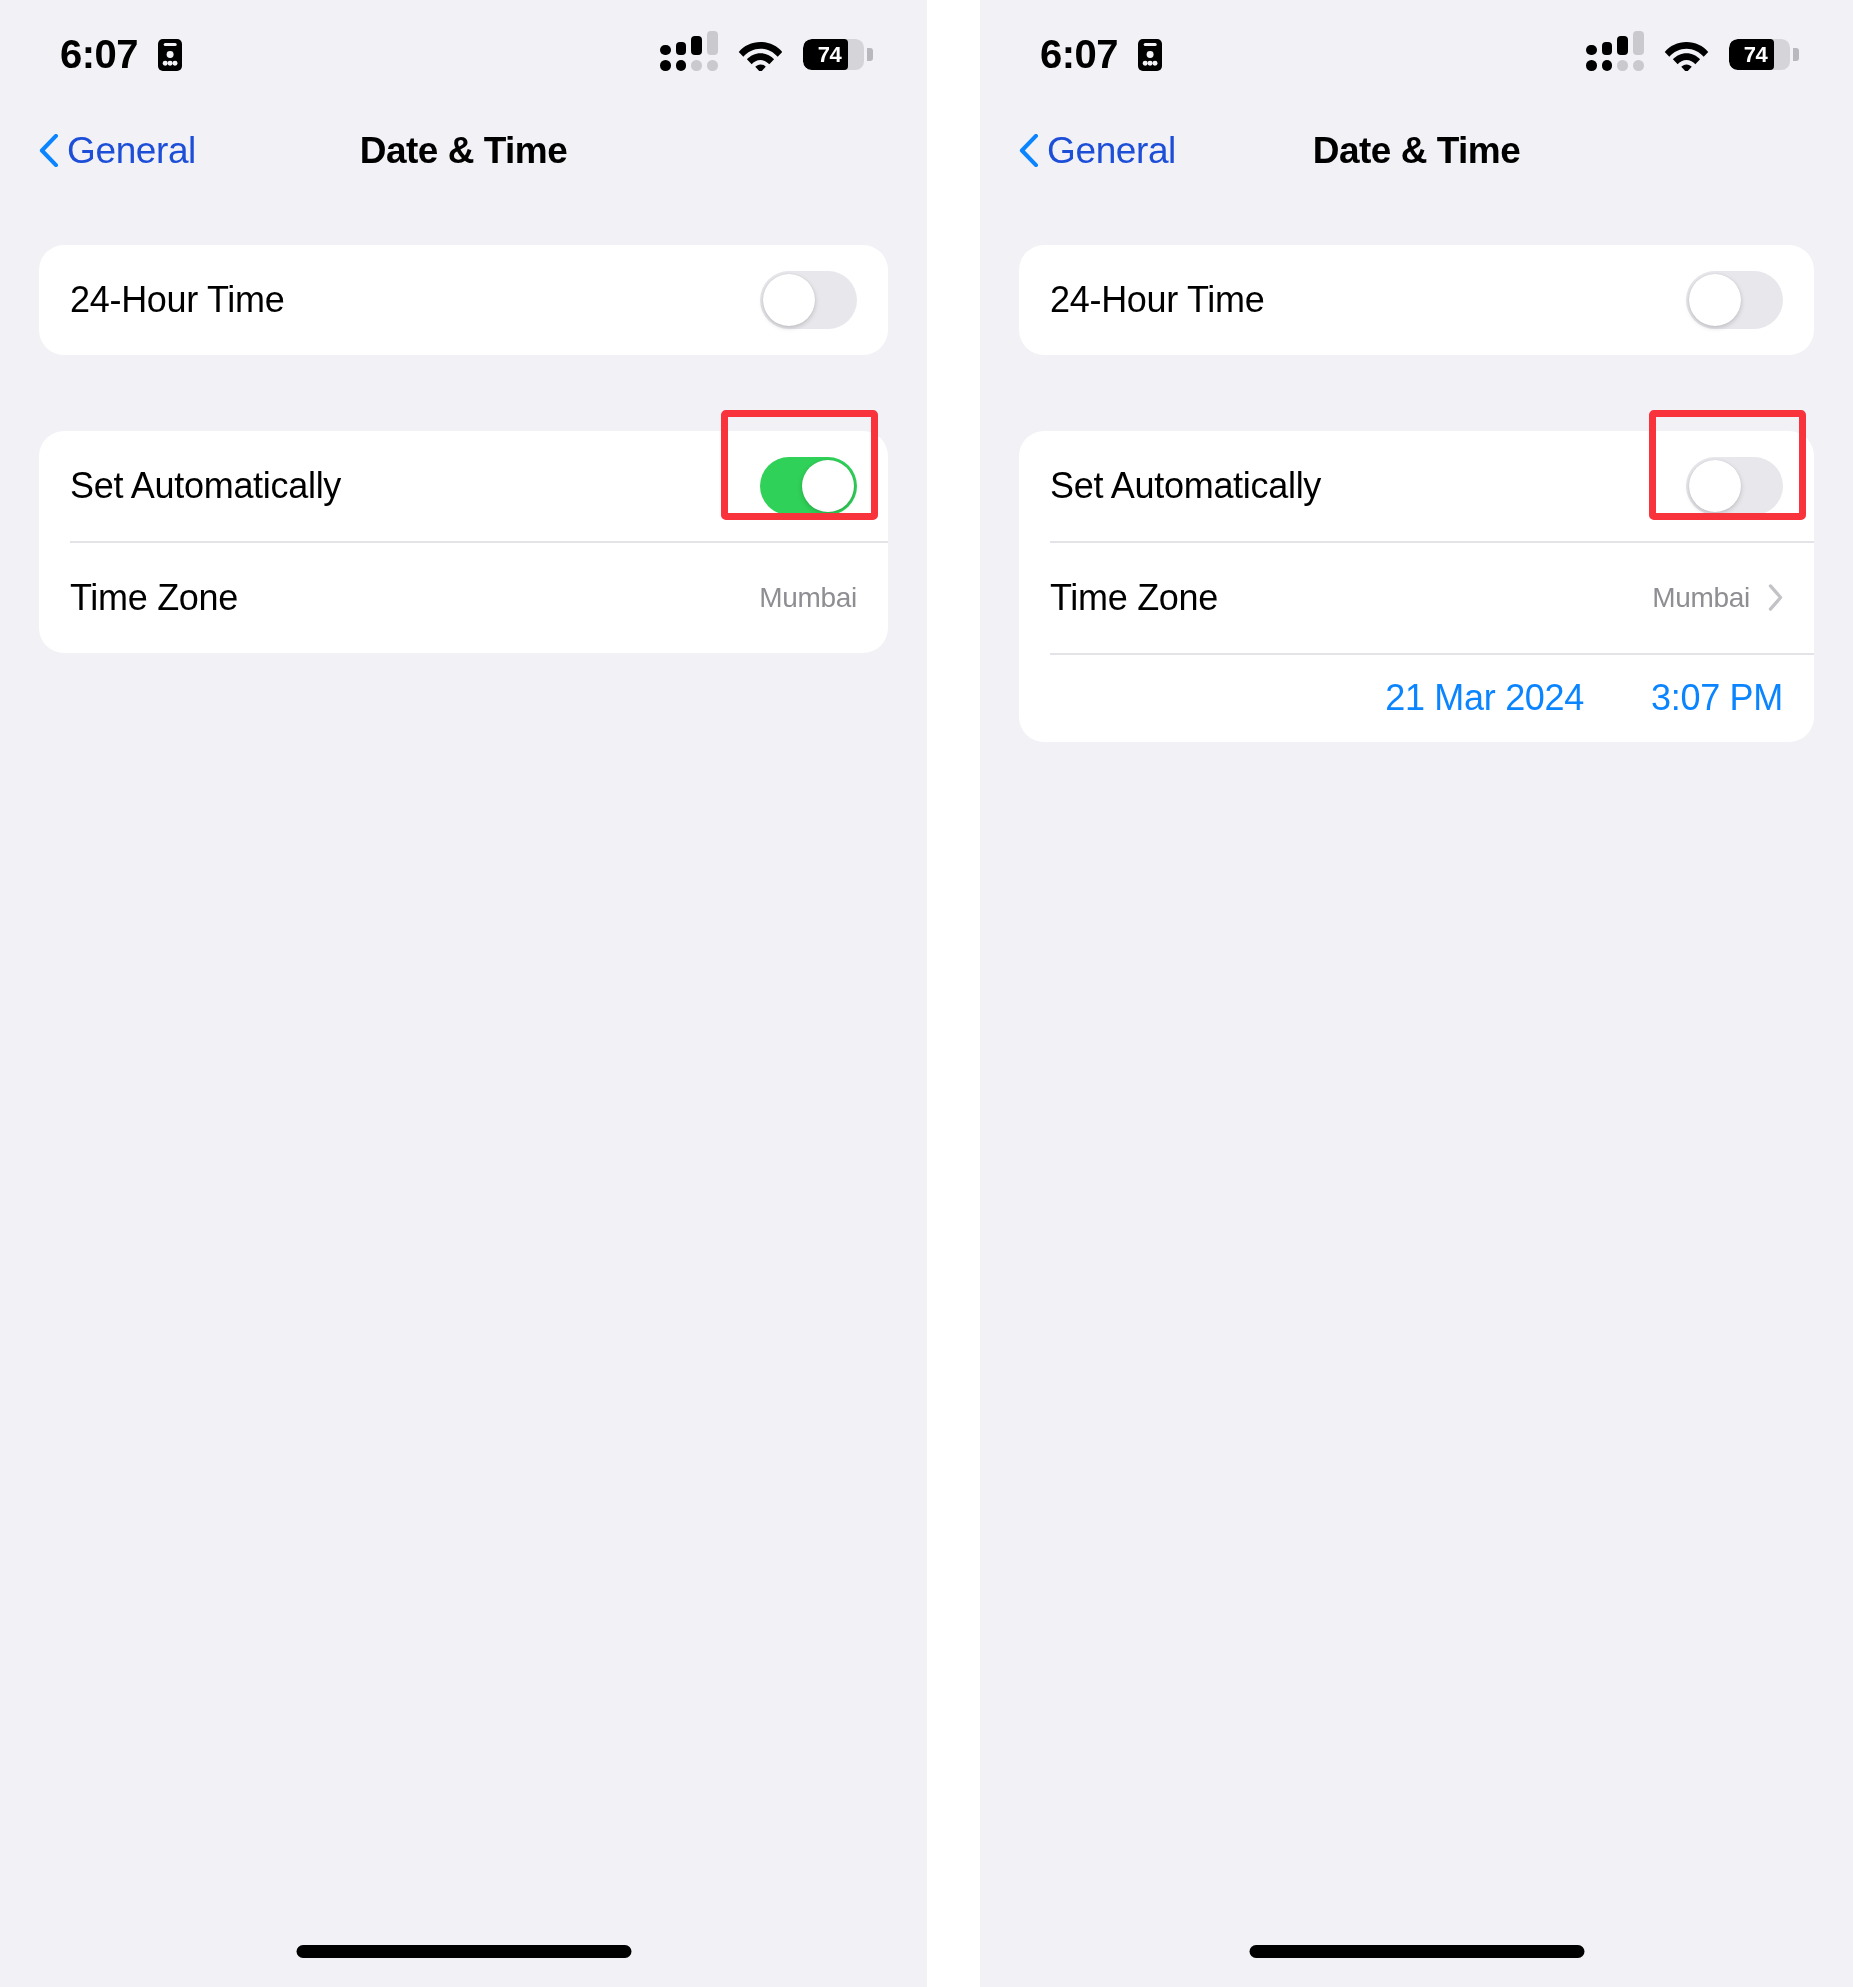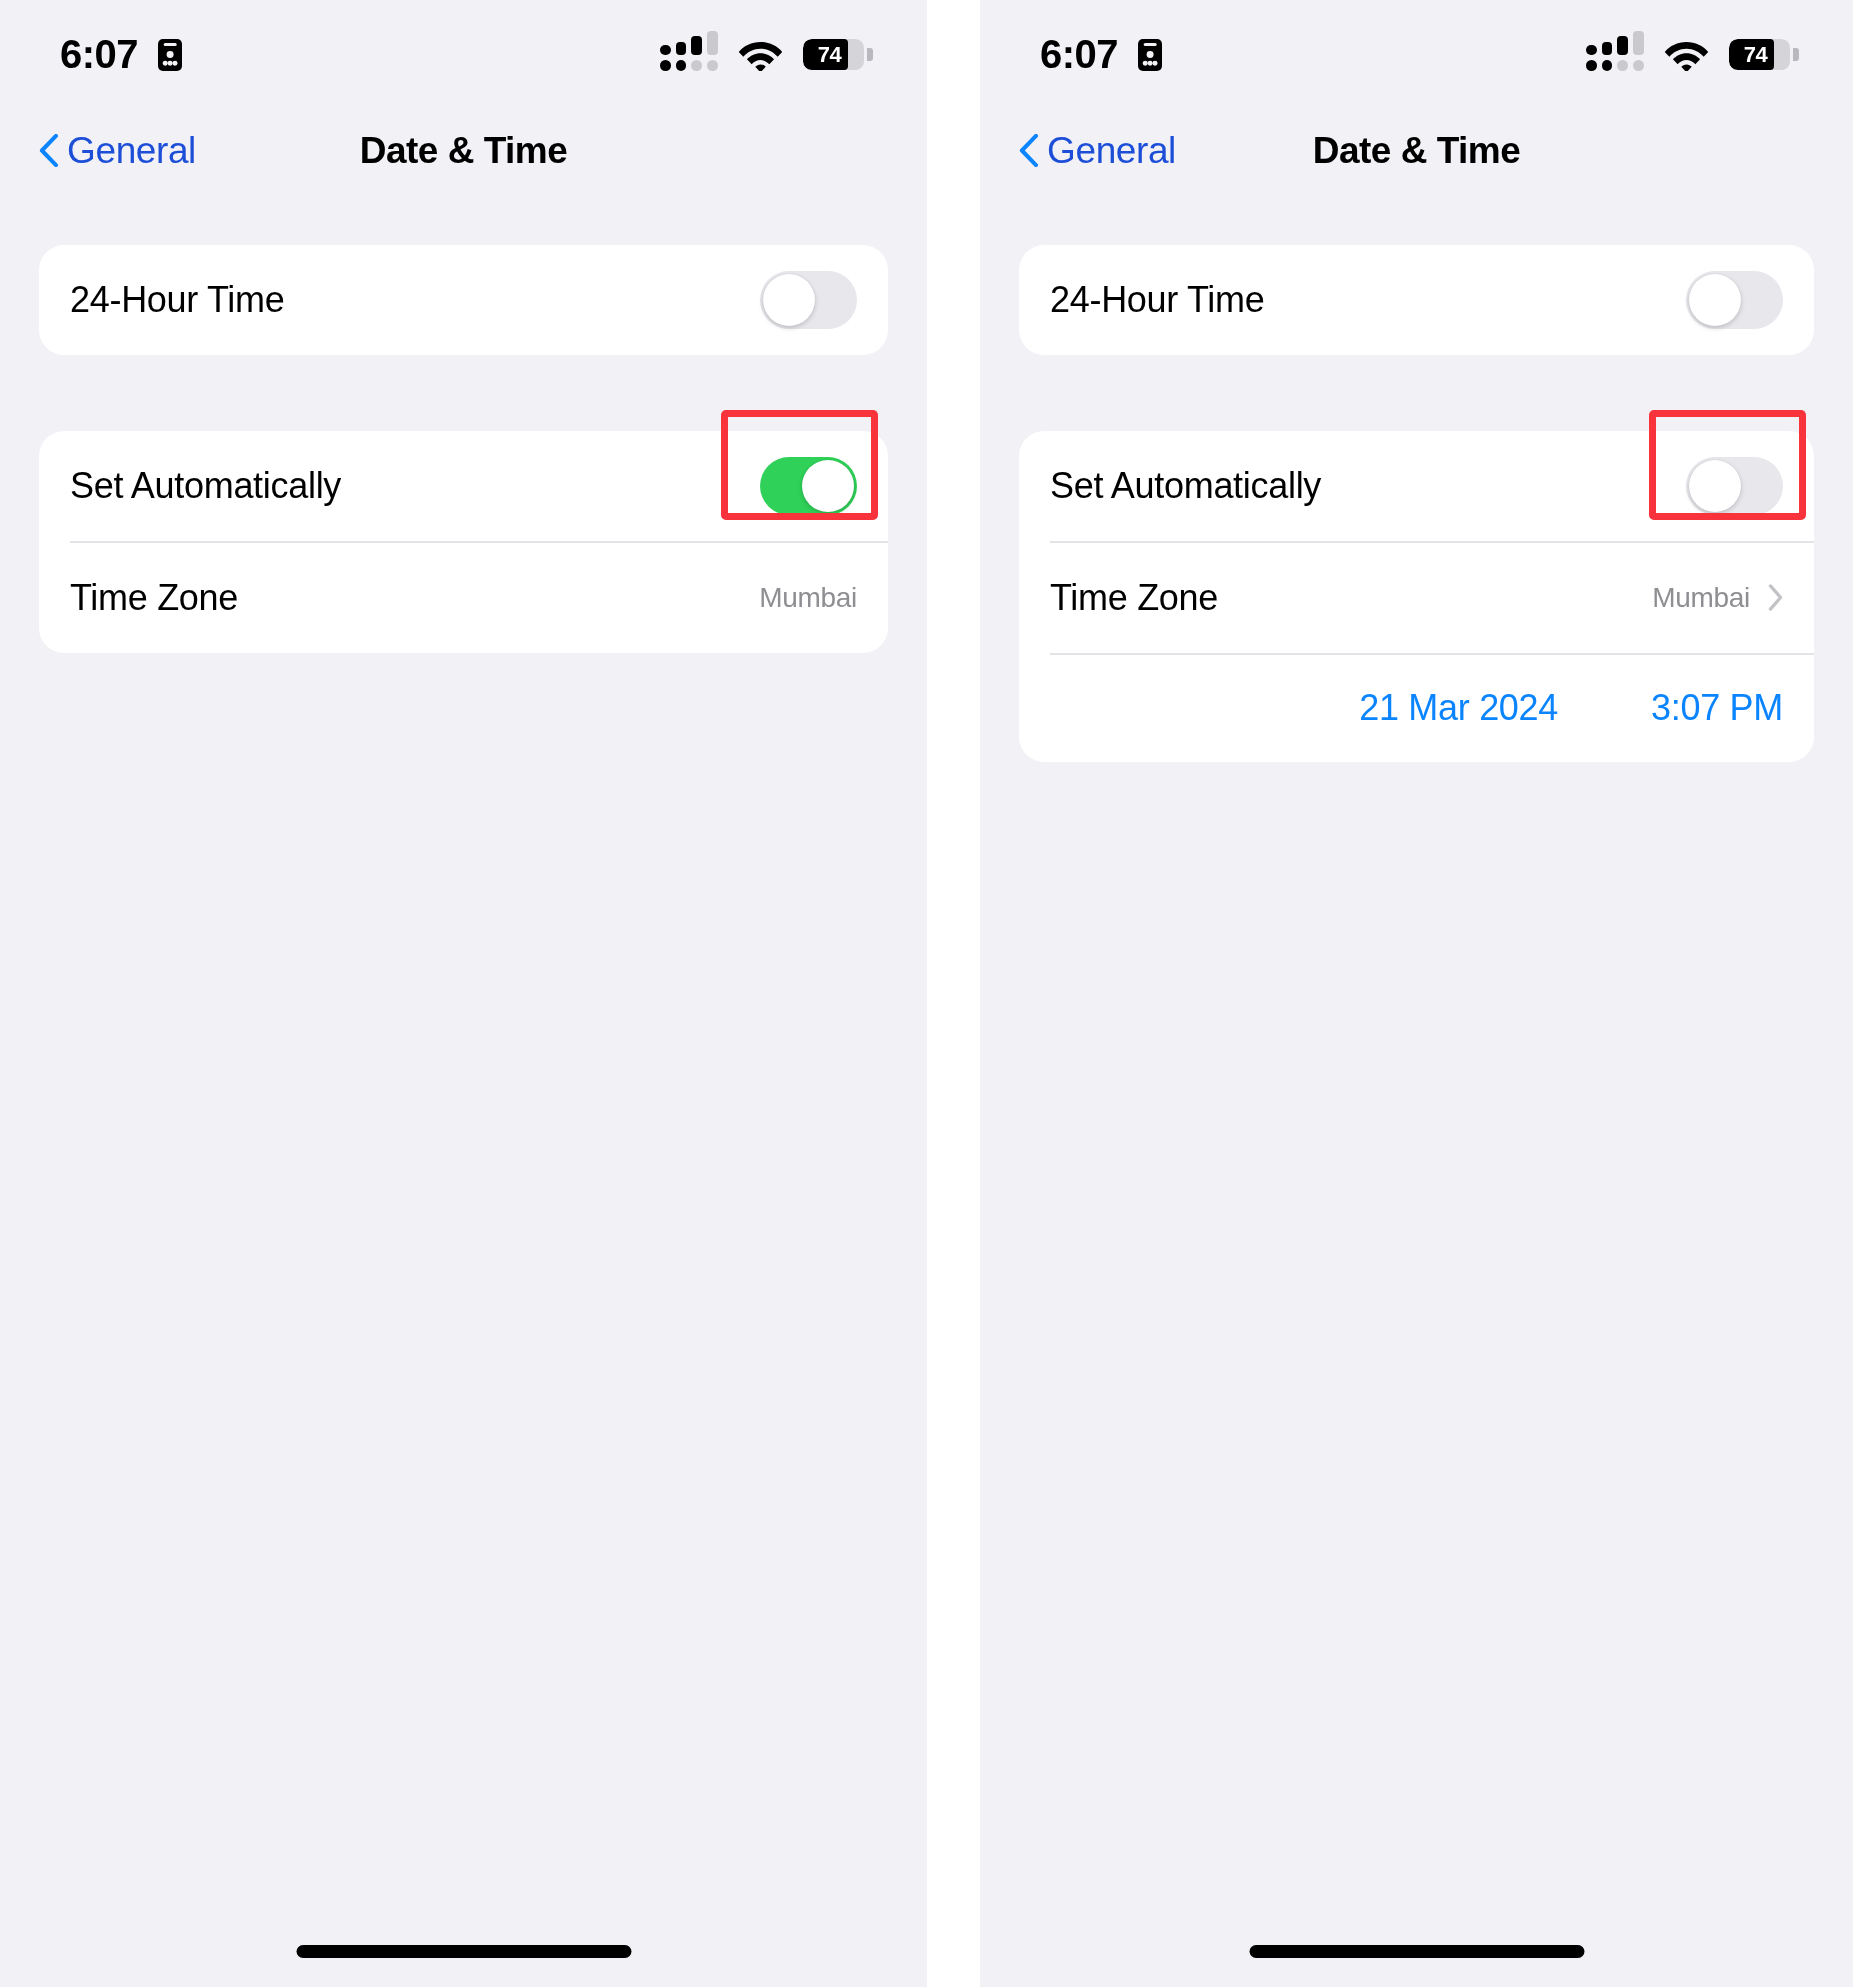--- a/index.html
+++ b/index.html
@@ -253,26 +253,26 @@
     height: 110px;
   }
   .hl-right {
     right: 7.8px;
     top: -21.3px;
     width: 157px;
     height: 110px;
   }
 
   .datetime-row {
-    height: 107px;
+    height: 87px;
     display: flex;
     align-items: center;
     justify-content: flex-end;
     padding: 13px 31px;
-    gap: 93px;
+    gap: 67px;
   }
   .dt-value {
     font-size: 36px;
     color: #0a84ff;
     letter-spacing: -0.3px;
     cursor: pointer;
   }
 
   
   .home-indicator {

